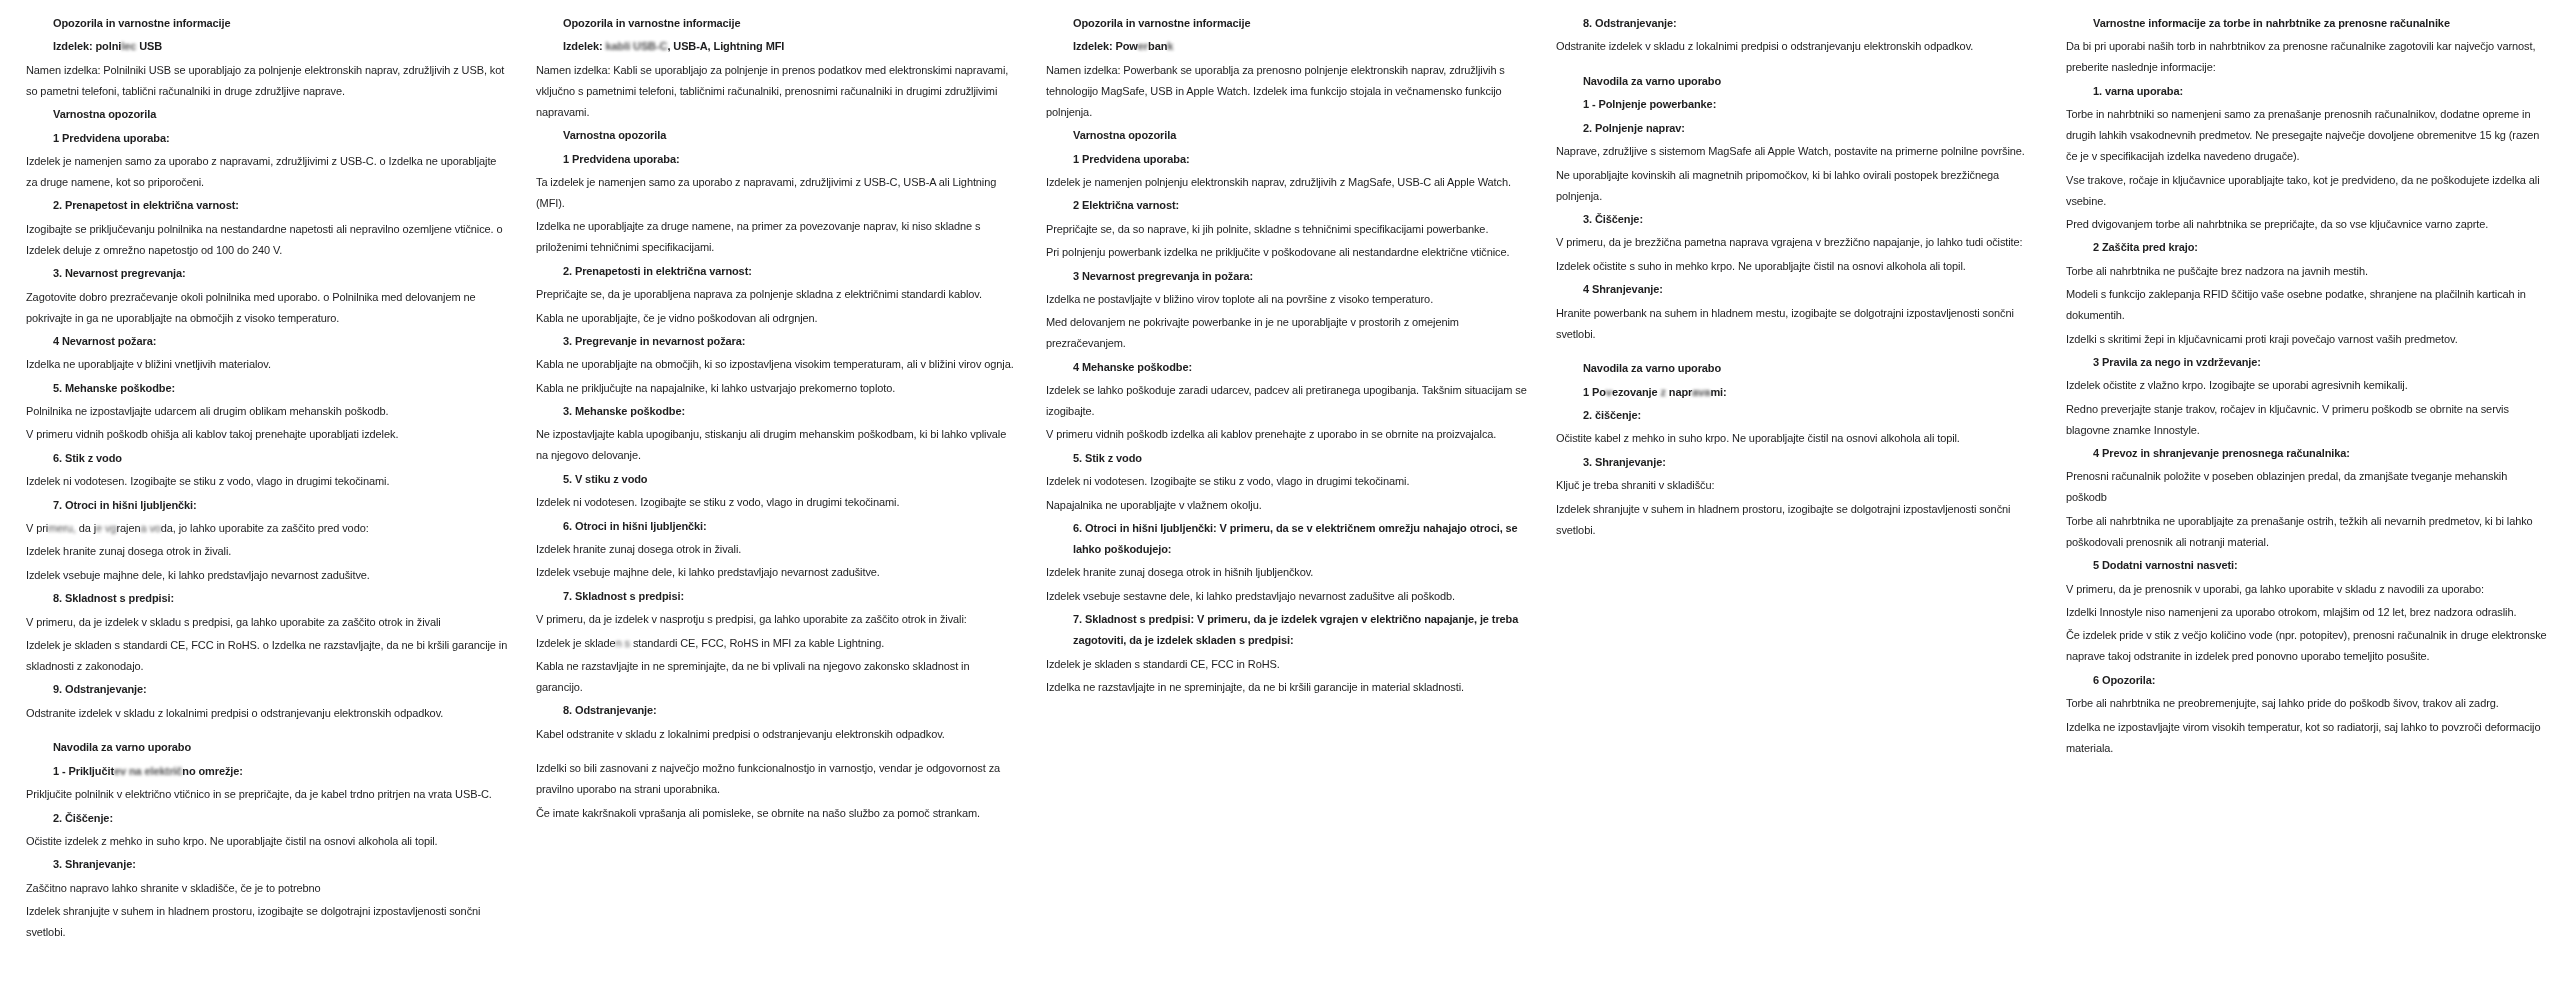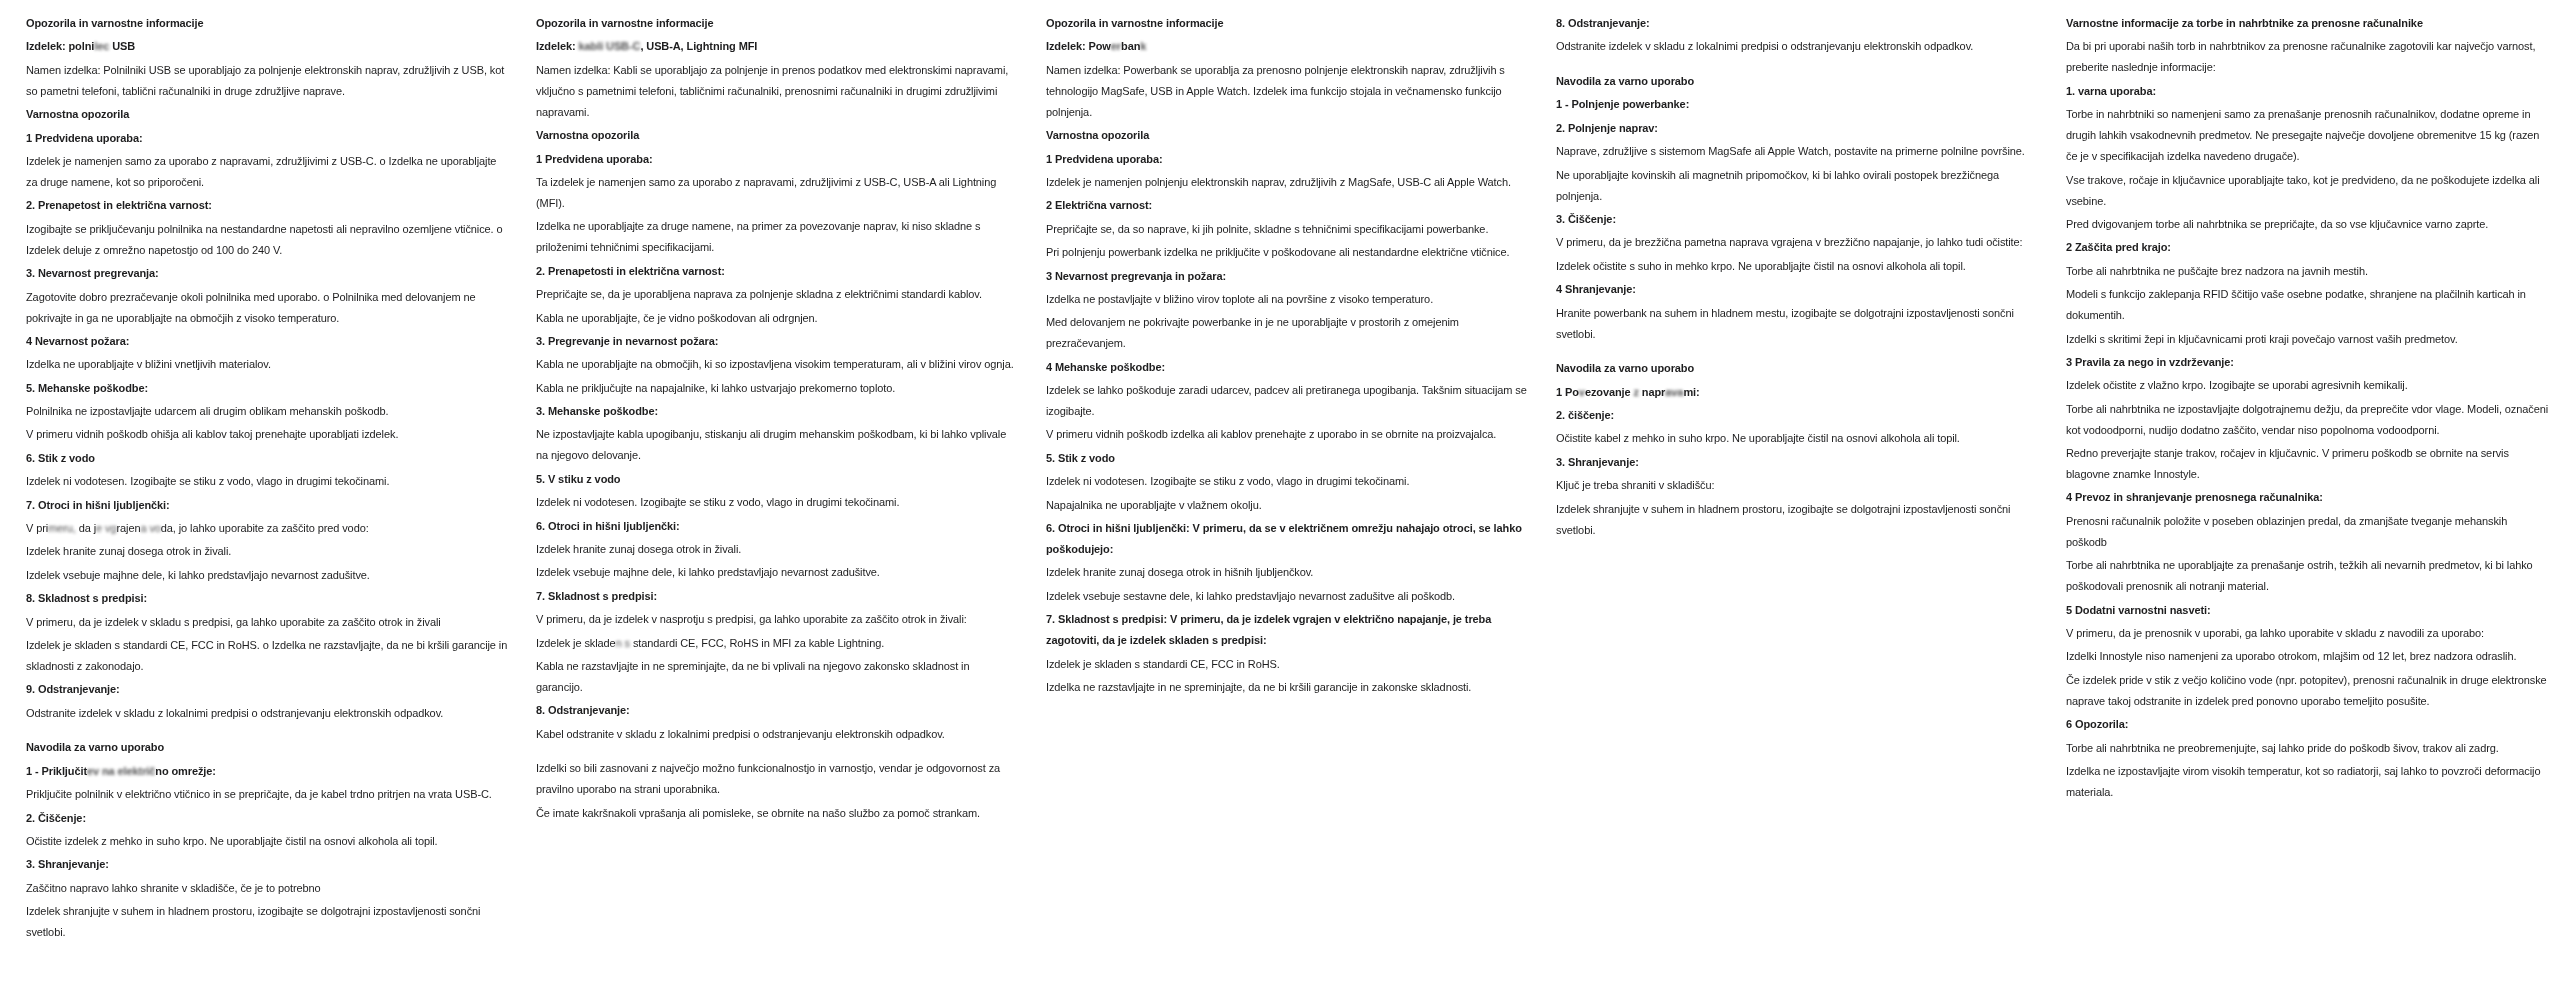--- a/index.html
+++ b/index.html
@@ -11,21 +11,21 @@
   .page{
     display:flex;gap:27px;
     padding:13px 24px 0 26px;
     box-sizing:border-box;height:100%;
   }
   .col{flex:0 0 483px;width:483px;}
   .hd,.para{
     font-size:11px;line-height:21px;letter-spacing:-0.1px;
     margin:0 0 2.4px 0;
   }
-  .hd{font-weight:bold;}
+  .hd{font-weight:bold;margin-left:27px;}
   .para{font-weight:normal;}
   .spacer{height:11.3px;}
   .smudge{filter:blur(1.8px);opacity:.8;}
 </style>
 </head>
 <body>
 
 <div class="page">
   <div class="col">
       <h3 class="hd"><span>Opozorila in varnostne informacije</span></h3>
@@ -112,21 +112,21 @@
       <p class="para"><span>Izdelek se lahko poškoduje zaradi udarcev, padcev ali pretiranega upogibanja. Takšnim situacijam se izogibajte.</span></p>
       <p class="para"><span>V primeru vidnih poškodb izdelka ali kablov prenehajte z uporabo in se obrnite na proizvajalca.</span></p>
       <h3 class="hd"><span>5. Stik z vodo</span></h3>
       <p class="para"><span>Izdelek ni vodotesen. Izogibajte se stiku z vodo, vlago in drugimi tekočinami.</span></p>
       <p class="para"><span>Napajalnika ne uporabljajte v vlažnem okolju.</span></p>
       <h3 class="hd"><span>6. Otroci in hišni ljubljenčki: V primeru, da se v električnem omrežju nahajajo otroci, se lahko poškodujejo:</span></h3>
       <p class="para"><span>Izdelek hranite zunaj dosega otrok in hišnih ljubljenčkov.</span></p>
       <p class="para"><span>Izdelek vsebuje sestavne dele, ki lahko predstavljajo nevarnost zadušitve ali poškodb.</span></p>
       <h3 class="hd"><span>7. Skladnost s predpisi: V primeru, da je izdelek vgrajen v električno napajanje, je treba zagotoviti, da je izdelek skladen s predpisi:</span></h3>
       <p class="para"><span>Izdelek je skladen s standardi CE, FCC in RoHS.</span></p>
-      <p class="para"><span>Izdelka ne razstavljajte in ne spreminjajte, da ne bi kršili garancije in zakonske skladnosti.</span></p>
+      <p class="para"><span>Izdelka ne razstavljajte in ne spreminjajte, da ne bi kršili garancije in material skladnosti.</span></p>
     </div>
   <div class="col">
       <h3 class="hd"><span>8. Odstranjevanje:</span></h3>
       <p class="para"><span>Odstranite izdelek v skladu z lokalnimi predpisi o odstranjevanju elektronskih odpadkov.</span></p>
       <div class="spacer"></div>
       <h3 class="hd"><span>Navodila za varno uporabo</span></h3>
       <h3 class="hd"><span>1 - Polnjenje powerbanke:</span></h3>
       <h3 class="hd"><span>2. Polnjenje naprav:</span></h3>
       <p class="para"><span>Naprave, združljive s sistemom MagSafe ali Apple Watch, postavite na primerne polnilne površine.</span></p>
       <p class="para"><span>Ne uporabljajte kovinskih ali magnetnih pripomočkov, ki bi lahko ovirali postopek brezžičnega polnjenja.</span></p>
@@ -150,21 +150,20 @@
       <h3 class="hd"><span>1. varna uporaba:</span></h3>
       <p class="para"><span>Torbe in nahrbtniki so namenjeni samo za prenašanje prenosnih računalnikov, dodatne opreme in drugih lahkih vsakodnevnih predmetov. Ne presegajte največje dovoljene obremenitve 15 kg (razen če je v specifikacijah izdelka navedeno drugače).</span></p>
       <p class="para"><span>Vse trakove, ročaje in ključavnice uporabljajte tako, kot je predvideno, da ne poškodujete izdelka ali vsebine.</span></p>
       <p class="para"><span>Pred dvigovanjem torbe ali nahrbtnika se prepričajte, da so vse ključavnice varno zaprte.</span></p>
       <h3 class="hd"><span>2 Zaščita pred krajo:</span></h3>
       <p class="para"><span>Torbe ali nahrbtnika ne puščajte brez nadzora na javnih mestih.</span></p>
       <p class="para"><span>Modeli s funkcijo zaklepanja RFID ščitijo vaše osebne podatke, shranjene na plačilnih karticah in dokumentih.</span></p>
       <p class="para"><span>Izdelki s skritimi žepi in ključavnicami proti kraji povečajo varnost vaših predmetov.</span></p>
       <h3 class="hd"><span>3 Pravila za nego in vzdrževanje:</span></h3>
       <p class="para"><span>Izdelek očistite z vlažno krpo. Izogibajte se uporabi agresivnih kemikalij.</span></p>
-      <p class="para"><span>Torbe ali nahrbtnika ne izpostavljajte dolgotrajnemu dežju, da preprečite vdor vlage. Modeli, označeni kot vodoodporni, nudijo dodatno zaščito, vendar niso popolnoma vodoodporni.</span></p>
       <p class="para"><span>Redno preverjajte stanje trakov, ročajev in ključavnic. V primeru poškodb se obrnite na servis blagovne znamke Innostyle.</span></p>
       <h3 class="hd"><span>4 Prevoz in shranjevanje prenosnega računalnika:</span></h3>
       <p class="para"><span>Prenosni računalnik položite v poseben oblazinjen predal, da zmanjšate tveganje mehanskih poškodb</span></p>
       <p class="para"><span>Torbe ali nahrbtnika ne uporabljajte za prenašanje ostrih, težkih ali nevarnih predmetov, ki bi lahko poškodovali prenosnik ali notranji material.</span></p>
       <h3 class="hd"><span>5 Dodatni varnostni nasveti:</span></h3>
       <p class="para"><span>V primeru, da je prenosnik v uporabi, ga lahko uporabite v skladu z navodili za uporabo:</span></p>
       <p class="para"><span>Izdelki Innostyle niso namenjeni za uporabo otrokom, mlajšim od 12 let, brez nadzora odraslih.</span></p>
       <p class="para"><span>Če izdelek pride v stik z večjo količino vode (npr. potopitev), prenosni računalnik in druge elektronske naprave takoj odstranite in izdelek pred ponovno uporabo temeljito posušite.</span></p>
       <h3 class="hd"><span>6 Opozorila:</span></h3>
       <p class="para"><span>Torbe ali nahrbtnika ne preobremenjujte, saj lahko pride do poškodb šivov, trakov ali zadrg.</span></p>

